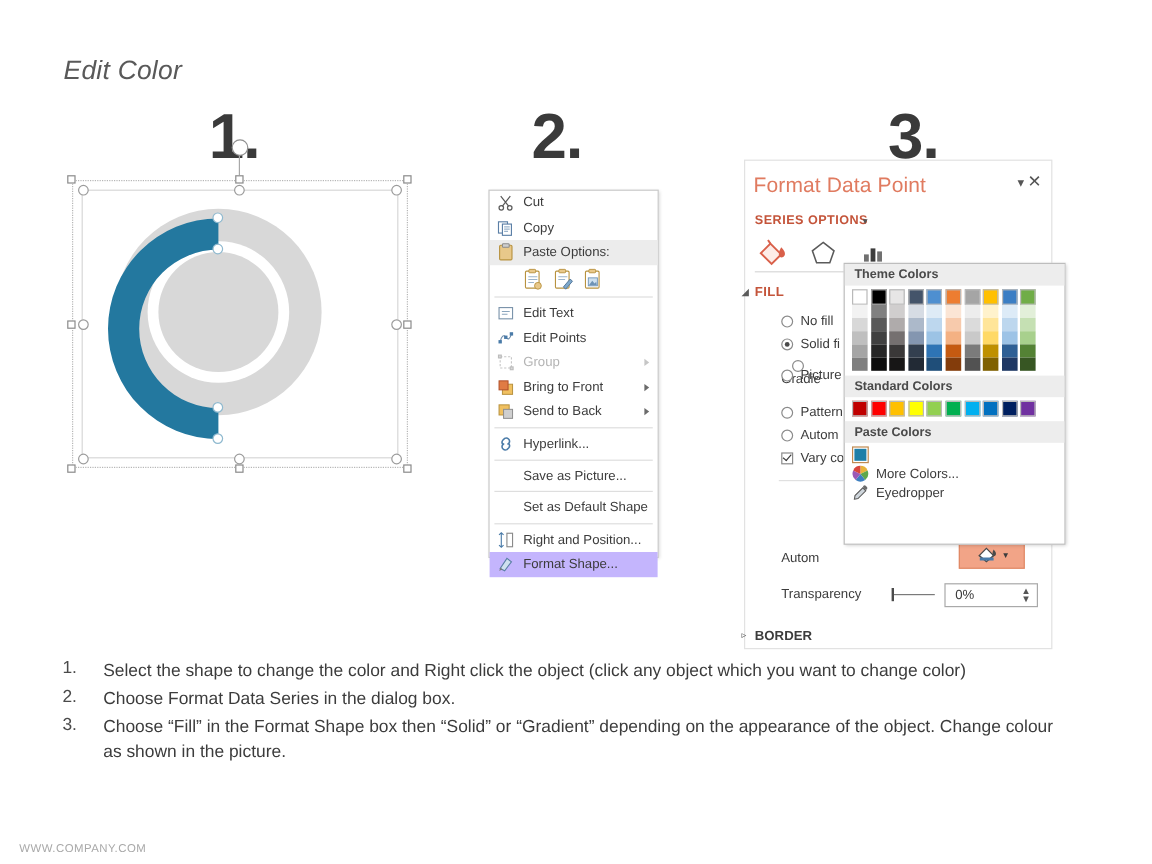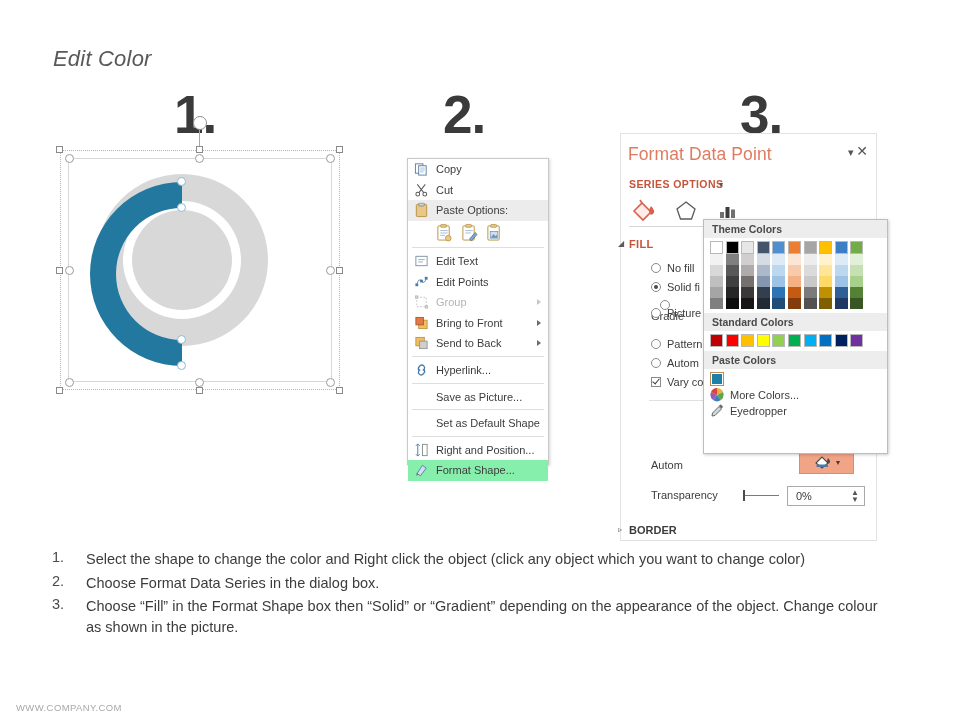--- a/index.html
+++ b/index.html
@@ -74,21 +74,21 @@
     position:absolute;left:407px;top:158px;width:140px;height:305px;
     background:#ffffff;border:1px solid #c9c9c9;
     box-shadow:1px 1px 3px rgba(0,0,0,.18);
   }
   .mi{
     position:relative;display:flex;align-items:center;height:20.6px;
     font-size:11px;color:#3c3c3c;padding-left:28px;box-sizing:border-box;
     white-space:nowrap;
   }
   .mi.dis{color:#b4b4b4;}
-  .mi.hl{background:#86efac;}
+  .mi.hl{background:#c4b5fd;}
   .mi .ic{
     position:absolute;left:6px;top:50%;transform:translateY(-50%);
     width:15px;height:15px;display:block;
   }
   .mi .arw{
     position:absolute;right:7px;top:50%;transform:translateY(-50%);
     width:0;height:0;border-left:4px solid #6b6b6b;
     border-top:3.5px solid transparent;border-bottom:3.5px solid transparent;
   }
   .mi.dis .arw{border-left-color:#c6c6c6;}
@@ -264,34 +264,34 @@
       <div class="arc-handle" style="left:99px;top:45px;"></div>
       <div class="arc-handle" style="left:99px;top:177px;"></div>
       <div class="arc-handle" style="left:99px;top:203px;"></div>
     </div>
   </div>
 
   <div id="panel-2">
 
     <div class="mi">
       <svg class="ic" viewBox="0 0 16 16">
+        <circle cx="4" cy="12.5" r="2" fill="none" stroke="#5b5b5b" stroke-width="1.1"></circle>
+        <circle cx="11.5" cy="12.5" r="2" fill="none" stroke="#5b5b5b" stroke-width="1.1"></circle>
+        <path d="M5 11 L12 2 M10.5 11 L3.5 2" stroke="#5b5b5b" stroke-width="1.1" fill="none"></path>
+      </svg>
+      <span>Cut</span>
+    </div>
+
+    <div class="mi">
+      <svg class="ic" viewBox="0 0 16 16">
         <rect x="1.5" y="2.5" width="8" height="10" fill="#fff" stroke="#5b7fa6" stroke-width="1"></rect>
         <rect x="5" y="4.5" width="8" height="10" fill="#fff" stroke="#5b7fa6" stroke-width="1"></rect>
         <path d="M6.5 7h5M6.5 9h5M6.5 11h3.5" stroke="#9bb4cc" stroke-width="0.9"></path>
       </svg>
       <span>Copy</span>
-    </div>
-
-    <div class="mi">
-      <svg class="ic" viewBox="0 0 16 16">
-        <circle cx="4" cy="12.5" r="2" fill="none" stroke="#5b5b5b" stroke-width="1.1"></circle>
-        <circle cx="11.5" cy="12.5" r="2" fill="none" stroke="#5b5b5b" stroke-width="1.1"></circle>
-        <path d="M5 11 L12 2 M10.5 11 L3.5 2" stroke="#5b5b5b" stroke-width="1.1" fill="none"></path>
-      </svg>
-      <span>Cut</span>
     </div>
 
     <div class="mi" id="paste-label">
       <svg class="ic" viewBox="0 0 16 16">
         <rect x="2.5" y="2" width="11" height="13" rx="1" fill="#e8c88a" stroke="#b8923f" stroke-width="1"></rect>
         <rect x="5" y="0.6" width="6" height="3.2" rx="0.8" fill="#cfcfcf" stroke="#8a8a8a" stroke-width="0.9"></rect>
       </svg>
       <span>Paste Options:</span>
     </div>
 

